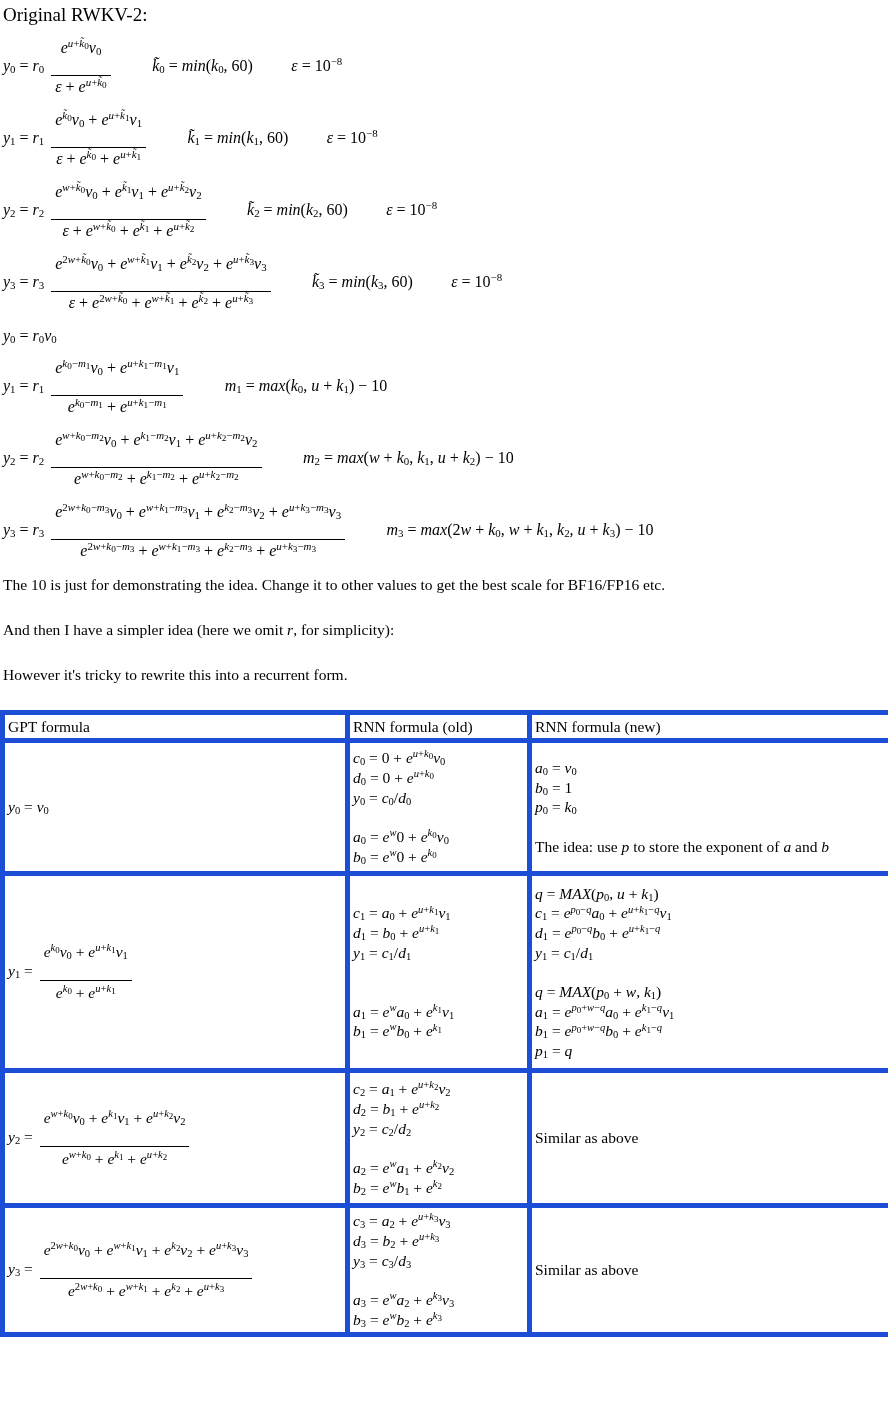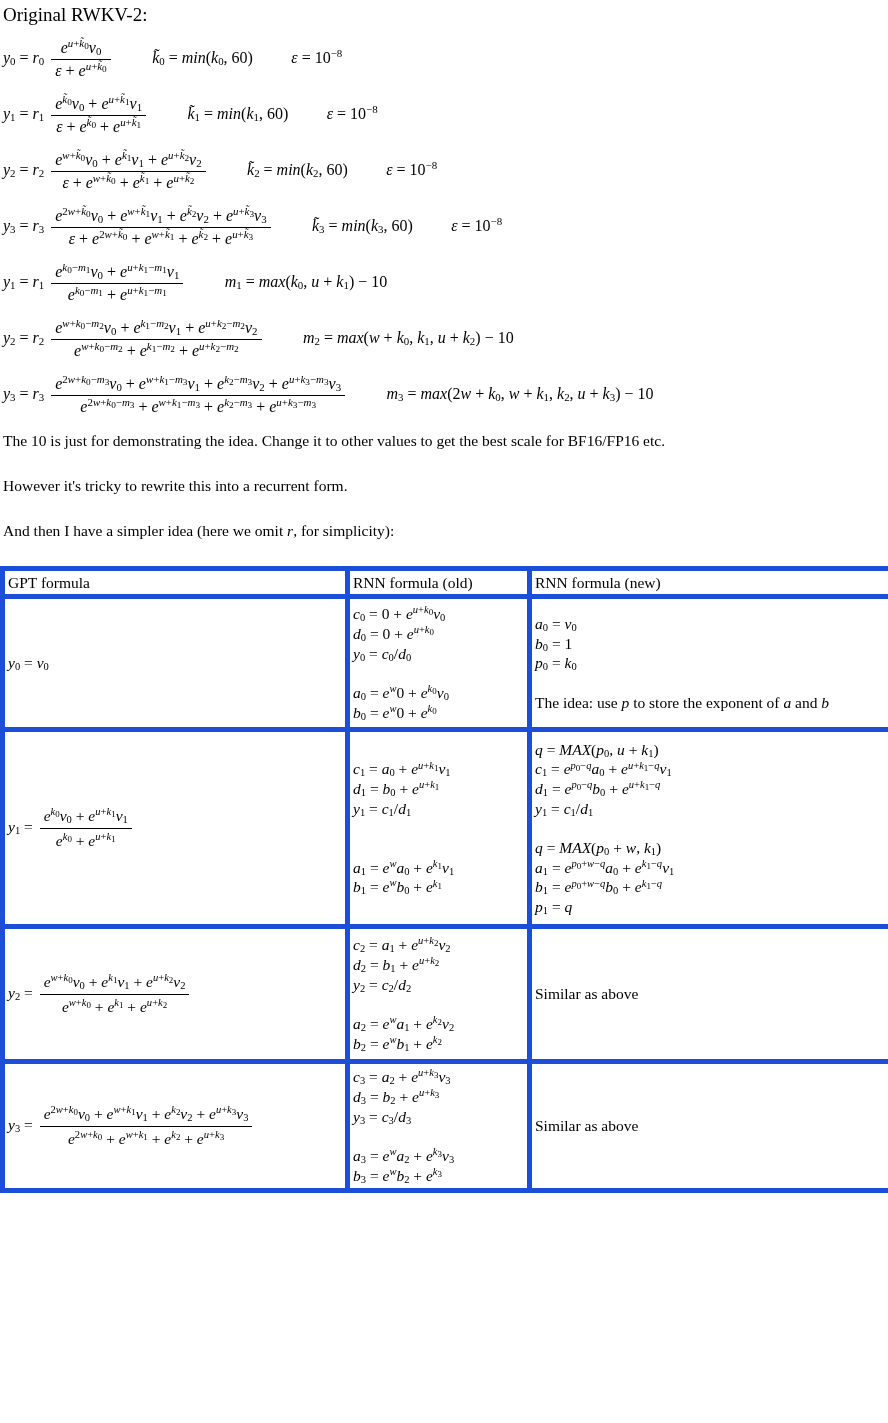--- a/index.html
+++ b/index.html
@@ -3,21 +3,21 @@
 <meta charset="utf-8">
 <style>
   html,body{margin:0;padding:0;background:#ffffff;}
   body{width:888px;color:#000;font-family:"Liberation Serif","DejaVu Serif",serif;}
   .content{padding:3px 2px 0 3px;}
   .sec-title{font-size:19px;line-height:1.25;margin:0 0 12px;}
   .sec-title.t2{margin:6px 0 16px;}
   .disp{font-size:16px;margin:0 0 15px;white-space:nowrap;}
   .disp.simple{margin:0 0 14px;}
   .frac{display:inline-block;vertical-align:middle;text-align:center;margin:0 3px;}
-  .fn{display:block;padding:0 4px 2px;border-bottom:1px solid #000;}
+  .fn{display:block;padding:0 4px 18px;border-bottom:1px solid #000;}
   .fd{display:block;padding:2px 4px 0;}
   sup{font-size:0.68em;vertical-align:0.55em;line-height:0;}
   sub{font-size:0.68em;vertical-align:-0.18em;line-height:0;}
   sup sub,sub sub,sup sup{font-size:0.85em;}
   i{font-style:italic;}
   .rm{font-style:normal;}
   .qsp{display:inline-block;width:1.9em;}
   .notes p{font-size:15.5px;line-height:1.3;margin:0 0 25px;}
   table{border-collapse:collapse;width:888px;table-layout:fixed;}
   th,td{border:5px solid #1d4ed8;font-weight:normal;text-align:left;
@@ -39,29 +39,30 @@
 
     <p class="sec-title">Original RWKV-2:</p>
     <div>
         <div class="disp"><i>y</i><sub>0</sub> = <i>r</i><sub>0</sub> <span class="frac"><span class="fn"><i>e</i><sup><i>u</i>+<i>k̃</i><sub>0</sub></sup><i>v</i><sub>0</sub></span><span class="fd"><i>ε</i> + <i>e</i><sup><i>u</i>+<i>k̃</i><sub>0</sub></sup></span></span> <span class="qsp"></span> <i>k̃</i><sub>0</sub> = <span class="rm"><i>m</i><i>i</i><i>n</i></span>(<i>k</i><sub>0</sub>, 60) <span class="qsp"></span> <i>ε</i> = 10<sup>−8</sup></div>
         <div class="disp"><i>y</i><sub>1</sub> = <span class="rm"><i>r</i></span><sub>1</sub> <span class="frac"><span class="fn"><i>e</i><sup><i>k̃</i><sub>0</sub></sup><i>v</i><sub>0</sub> + <i>e</i><sup><i>u</i>+<i>k̃</i><sub>1</sub></sup><i>v</i><sub>1</sub></span><span class="fd"><i>ε</i> + <i>e</i><sup><i>k̃</i><sub>0</sub></sup> + <i>e</i><sup><i>u</i>+<i>k̃</i><sub>1</sub></sup></span></span> <span class="qsp"></span> <i>k̃</i><sub>1</sub> = <span class="rm"><i>m</i><i>i</i><i>n</i></span>(<i>k</i><sub>1</sub>, 60) <span class="qsp"></span> <i>ε</i> = 10<sup>−8</sup></div>
         <div class="disp"><i>y</i><sub>2</sub> = <i>r</i><sub>2</sub> <span class="frac"><span class="fn"><i>e</i><sup><i>w</i>+<i>k̃</i><sub>0</sub></sup><i>v</i><sub>0</sub> + <i>e</i><sup><i>k̃</i><sub>1</sub></sup><i>v</i><sub>1</sub> + <i>e</i><sup><i>u</i>+<i>k̃</i><sub>2</sub></sup><i>v</i><sub>2</sub></span><span class="fd"><i>ε</i> + <i>e</i><sup><i>w</i>+<i>k̃</i><sub>0</sub></sup> + <i>e</i><sup><i>k̃</i><sub>1</sub></sup> + <i>e</i><sup><i>u</i>+<i>k̃</i><sub>2</sub></sup></span></span> <span class="qsp"></span> <i>k̃</i><sub>2</sub> = <span class="rm"><i>m</i><i>i</i><i>n</i></span>(<i>k</i><sub>2</sub>, 60) <span class="qsp"></span> <i>ε</i> = 10<sup>−8</sup></div>
         <div class="disp"><i>y</i><sub>3</sub> = <i>r</i><sub>3</sub> <span class="frac"><span class="fn"><i>e</i><sup>2<i>w</i>+<i>k̃</i><sub>0</sub></sup><i>v</i><sub>0</sub> + <i>e</i><sup><i>w</i>+<i>k̃</i><sub>1</sub></sup><i>v</i><sub>1</sub> + <i>e</i><sup><i>k̃</i><sub>2</sub></sup><i>v</i><sub>2</sub> + <i>e</i><sup><i>u</i>+<i>k̃</i><sub>3</sub></sup><i>v</i><sub>3</sub></span><span class="fd"><i>ε</i> + <i>e</i><sup>2<i>w</i>+<i>k̃</i><sub>0</sub></sup> + <i>e</i><sup><i>w</i>+<i>k̃</i><sub>1</sub></sup> + <i>e</i><sup><i>k̃</i><sub>2</sub></sup> + <i>e</i><sup><i>u</i>+<i>k̃</i><sub>3</sub></sup></span></span> <span class="qsp"></span> <i>k̃</i><sub>3</sub> = <span class="rm"><i>m</i><i>i</i><i>n</i></span>(<i>k</i><sub>3</sub>, 60) <span class="qsp"></span> <i>ε</i> = 10<sup>−8</sup></div>
       </div>
 
     <div>
+        <div class="disp simple"><i>y</i><sub>0</sub> = <i>r</i><sub>0</sub><i>v</i><sub>0</sub></div>
         <div class="disp"><i>y</i><sub>1</sub> = <span class="rm"><i>r</i></span><sub>1</sub> <span class="frac"><span class="fn"><i>e</i><sup><i>k</i><sub>0</sub>−<i>m</i><sub>1</sub></sup><i>v</i><sub>0</sub> + <i>e</i><sup><i>u</i>+<i>k</i><sub>1</sub>−<i>m</i><sub>1</sub></sup><i>v</i><sub>1</sub></span><span class="fd"><i>e</i><sup><i>k</i><sub>0</sub>−<i>m</i><sub>1</sub></sup> + <i>e</i><sup><i>u</i>+<i>k</i><sub>1</sub>−<i>m</i><sub>1</sub></sup></span></span> <span class="qsp"></span> <i>m</i><sub>1</sub> = <span class="rm"><i>m</i><i>a</i><i>x</i></span>(<i>k</i><sub>0</sub>, <i>u</i> + <i>k</i><sub>1</sub>) − 10</div>
         <div class="disp"><i>y</i><sub>2</sub> = <i>r</i><sub>2</sub> <span class="frac"><span class="fn"><i>e</i><sup><i>w</i>+<i>k</i><sub>0</sub>−<i>m</i><sub>2</sub></sup><i>v</i><sub>0</sub> + <i>e</i><sup><i>k</i><sub>1</sub>−<i>m</i><sub>2</sub></sup><i>v</i><sub>1</sub> + <i>e</i><sup><i>u</i>+<i>k</i><sub>2</sub>−<i>m</i><sub>2</sub></sup><i>v</i><sub>2</sub></span><span class="fd"><i>e</i><sup><i>w</i>+<i>k</i><sub>0</sub>−<i>m</i><sub>2</sub></sup> + <i>e</i><sup><i>k</i><sub>1</sub>−<i>m</i><sub>2</sub></sup> + <i>e</i><sup><i>u</i>+<i>k</i><sub>2</sub>−<i>m</i><sub>2</sub></sup></span></span> <span class="qsp"></span> <i>m</i><sub>2</sub> = <span class="rm"><i>m</i><i>a</i><i>x</i></span>(<i>w</i> + <i>k</i><sub>0</sub>, <i>k</i><sub>1</sub>, <i>u</i> + <i>k</i><sub>2</sub>) − 10</div>
         <div class="disp"><i>y</i><sub>3</sub> = <i>r</i><sub>3</sub> <span class="frac"><span class="fn"><i>e</i><sup>2<i>w</i>+<i>k</i><sub>0</sub>−<i>m</i><sub>3</sub></sup><i>v</i><sub>0</sub> + <i>e</i><sup><i>w</i>+<i>k</i><sub>1</sub>−<i>m</i><sub>3</sub></sup><i>v</i><sub>1</sub> + <i>e</i><sup><i>k</i><sub>2</sub>−<i>m</i><sub>3</sub></sup><i>v</i><sub>2</sub> + <i>e</i><sup><i>u</i>+<i>k</i><sub>3</sub>−<i>m</i><sub>3</sub></sup><i>v</i><sub>3</sub></span><span class="fd"><i>e</i><sup>2<i>w</i>+<i>k</i><sub>0</sub>−<i>m</i><sub>3</sub></sup> + <i>e</i><sup><i>w</i>+<i>k</i><sub>1</sub>−<i>m</i><sub>3</sub></sup> + <i>e</i><sup><i>k</i><sub>2</sub>−<i>m</i><sub>3</sub></sup> + <i>e</i><sup><i>u</i>+<i>k</i><sub>3</sub>−<i>m</i><sub>3</sub></sup></span></span> <span class="qsp"></span> <i>m</i><sub>3</sub> = <span class="rm"><i>m</i><i>a</i><i>x</i></span>(2<i>w</i> + <i>k</i><sub>0</sub>, <i>w</i> + <i>k</i><sub>1</sub>, <i>k</i><sub>2</sub>, <i>u</i> + <i>k</i><sub>3</sub>) − 10</div>
       </div>
 
     <div class="notes">
         <p>The 10 is just for demonstrating the idea. Change it to other values to get the best scale for BF16/FP16 etc.</p>
+        <p>And then I have a simpler idea (here we omit <i>r</i>, for simplicity):</p>
         <p>However it's tricky to rewrite this into a recurrent form.</p>
-        <p>And then I have a simpler idea (here we omit <i>r</i>, for simplicity):</p>
       </div>
   </div>
 
   <table>
     <colgroup>
       <col style="width:345px">
       <col style="width:182px">
       <col style="width:361px">
     </colgroup>
     <thead>

